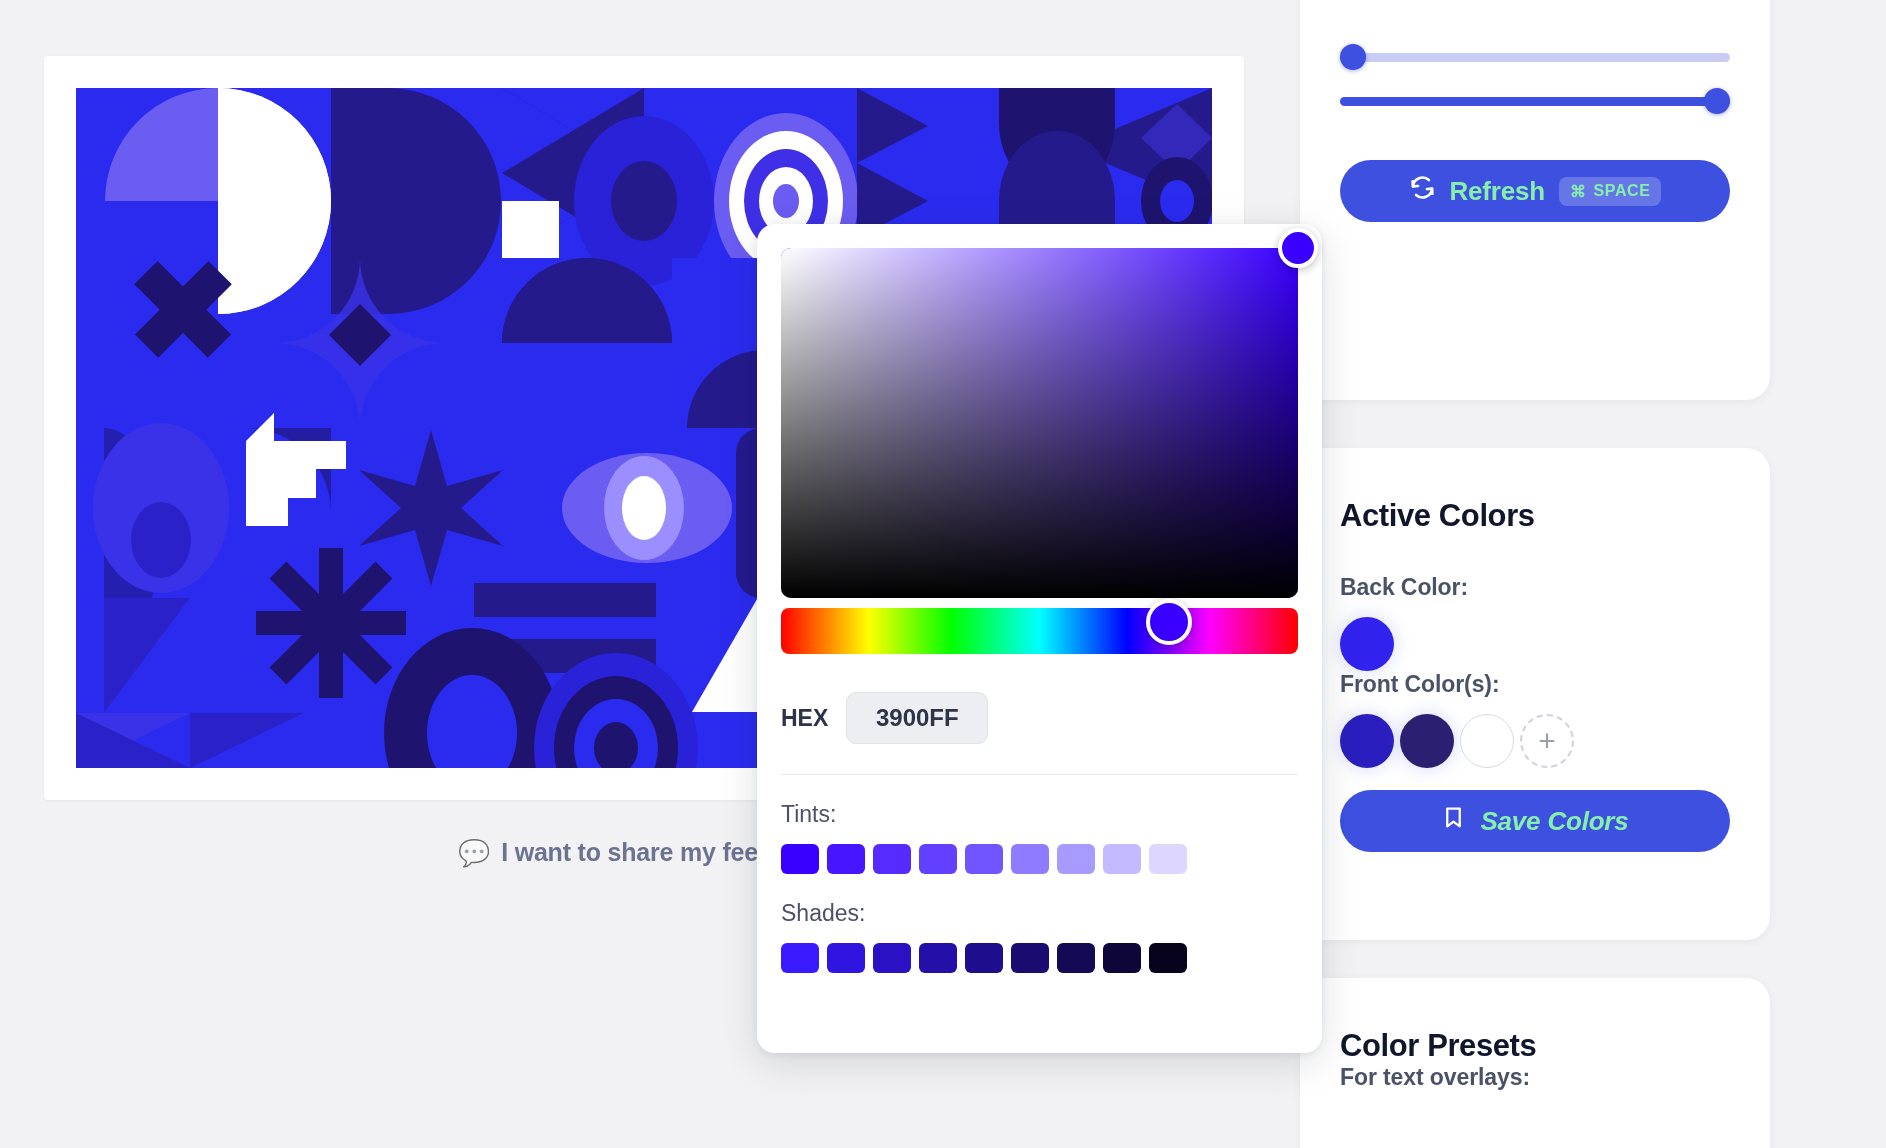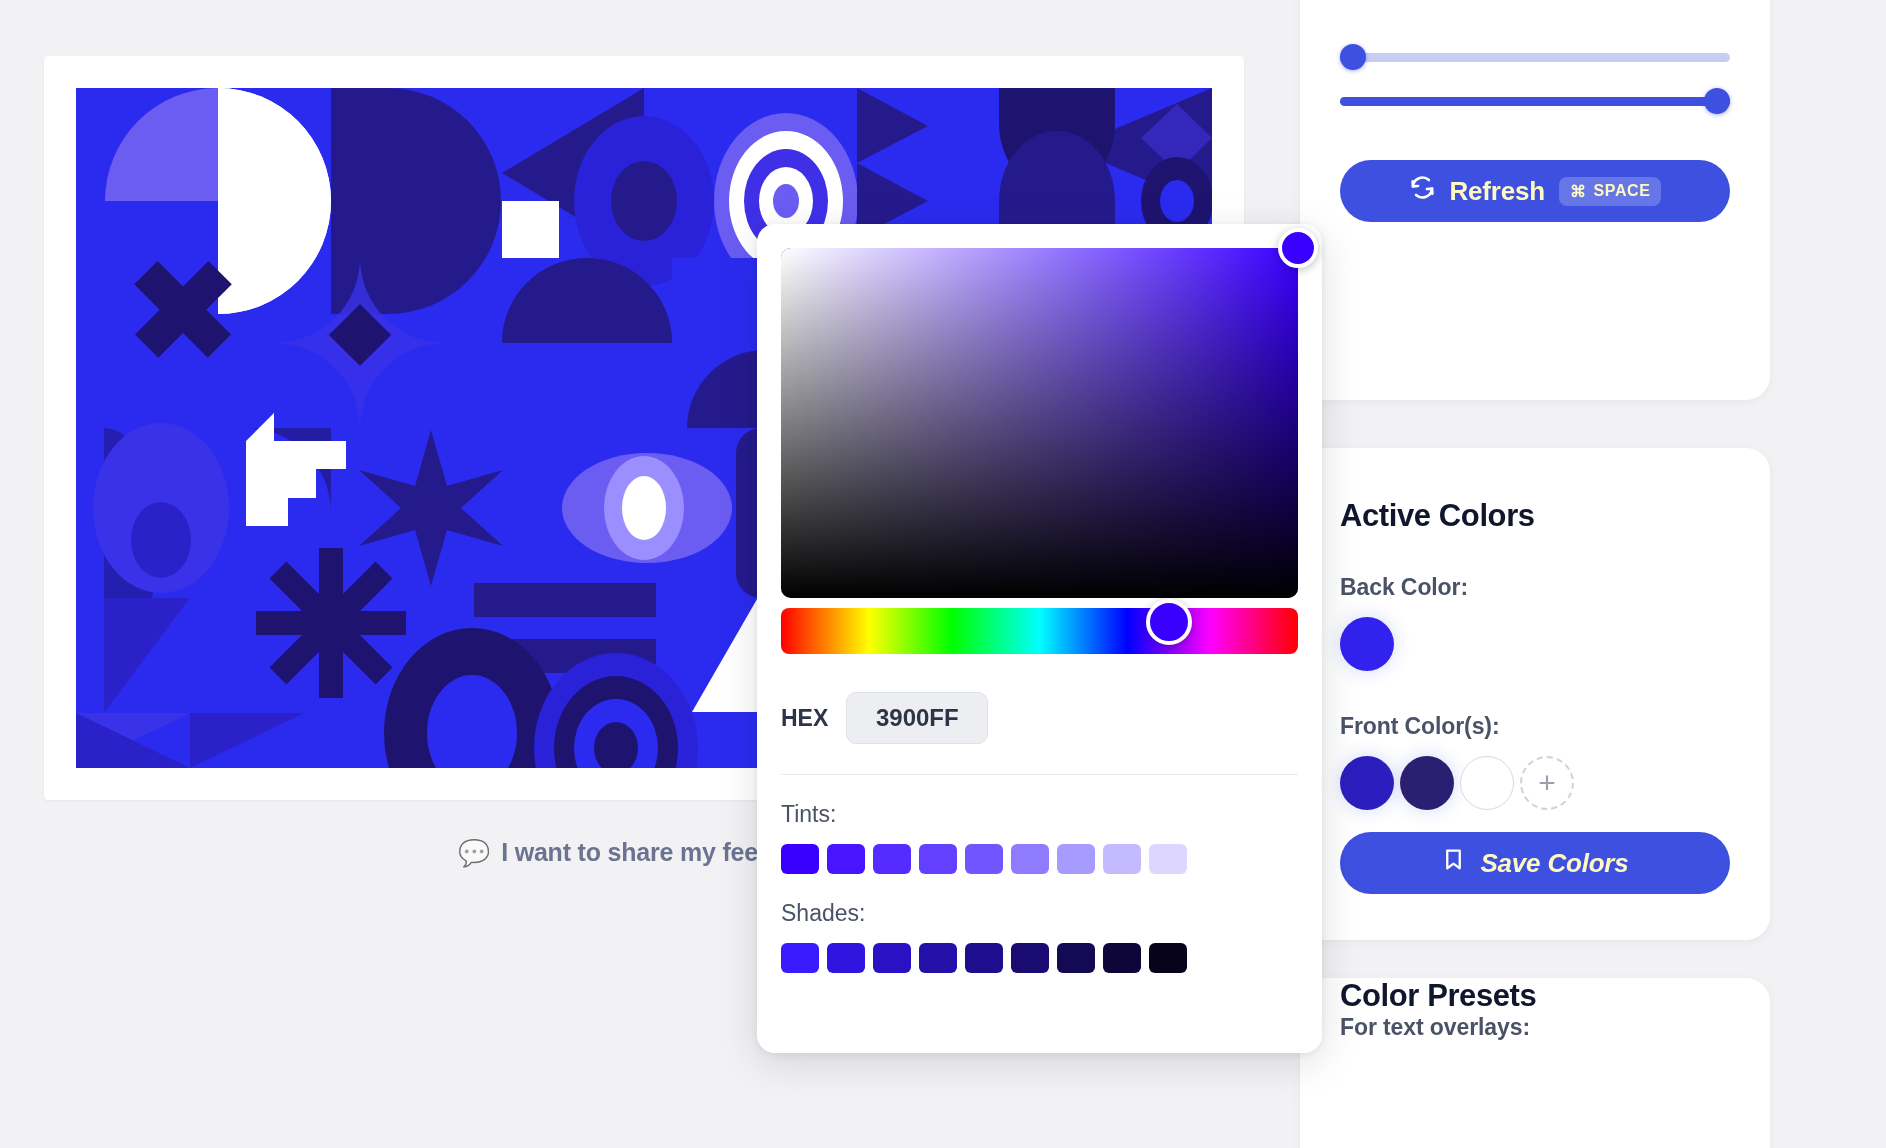--- a/index.html
+++ b/index.html
@@ -72,21 +72,21 @@
   .slider .knob {
     position: absolute; top: 0; width: 26px; height: 26px;
     border-radius: 50%; background: #3d50e0;
     box-shadow: 0 1px 4px rgba(61,80,224,.45);
   }
 
   
   .btn-primary {
     display: flex; align-items: center; justify-content: center; gap: 14px;
     height: 62px; border: none; width: 100%;
-    border-radius: 31px; background: #3d50e0; color: #fef9c3;
+    border-radius: 31px; background: #3d50e0; color: #86efac;
     font-family: "Liberation Sans", sans-serif;
     font-size: 26px; font-weight: bold; letter-spacing: -.2px;
     cursor: pointer;
   }
   .kbd-badge {
     display: inline-flex; align-items: center; gap: 7px;
     background: rgba(255,255,255,.22);
     border-radius: 8px; padding: 5px 11px;
     font-size: 16px; font-weight: bold; letter-spacing: .6px;
   }
@@ -326,21 +326,21 @@
 
   <div class="panel-card" id="card-active">
     <div class="card-inner" style="padding-top:50px;">
       <div class="card-title">Active Colors</div>
 
       <div class="field-label" style="margin-top:40px;">Back Color:</div>
       <div class="swatch-row" style="margin-top:16px;">
         <div class="swatch-circle" style="background:#3222ee;"></div>
       </div>
 
-      <div class="field-label" style="margin-top:42px;">Front Color(s):</div>
+      <div class="field-label" style="">Front Color(s):</div>
       <div class="swatch-row" style="margin-top:16px; gap:6px;">
         <div class="swatch-circle" style="background:#2a1fbe;"></div>
         <div class="swatch-circle" style="background:#2b1f72;"></div>
         <div class="swatch-circle swatch-empty"></div>
         <div class="swatch-add">
           <span>+</span>
         </div>
       </div>
 
       <button class="btn-primary" style="margin-top:22px;font-style:italic;">
@@ -348,21 +348,21 @@
           <svg width="25" height="25" viewBox="0 0 24 24" fill="none" stroke="#ffffff" stroke-width="2.2" stroke-linecap="round" stroke-linejoin="round">
             <path d="M6 3.5h12v17l-6-4.6-6 4.6z"></path>
           </svg>
         </span>
         <span>Save Colors</span>
       </button>
     </div>
   </div>
 
   <div class="panel-card" id="card-presets">
-    <div class="card-inner" style="">
+    <div class="card-inner" style="padding-top:50px;">
       <div class="card-title">Color Presets</div>
       <div class="field-label" style="">For text overlays:</div>
     </div>
   </div>
 
   <div class="picker-popup">
 
     <div class="sv-area">
       <div class="sv-gradient">
         <div class="base" style="background:#3900FF;"></div>

